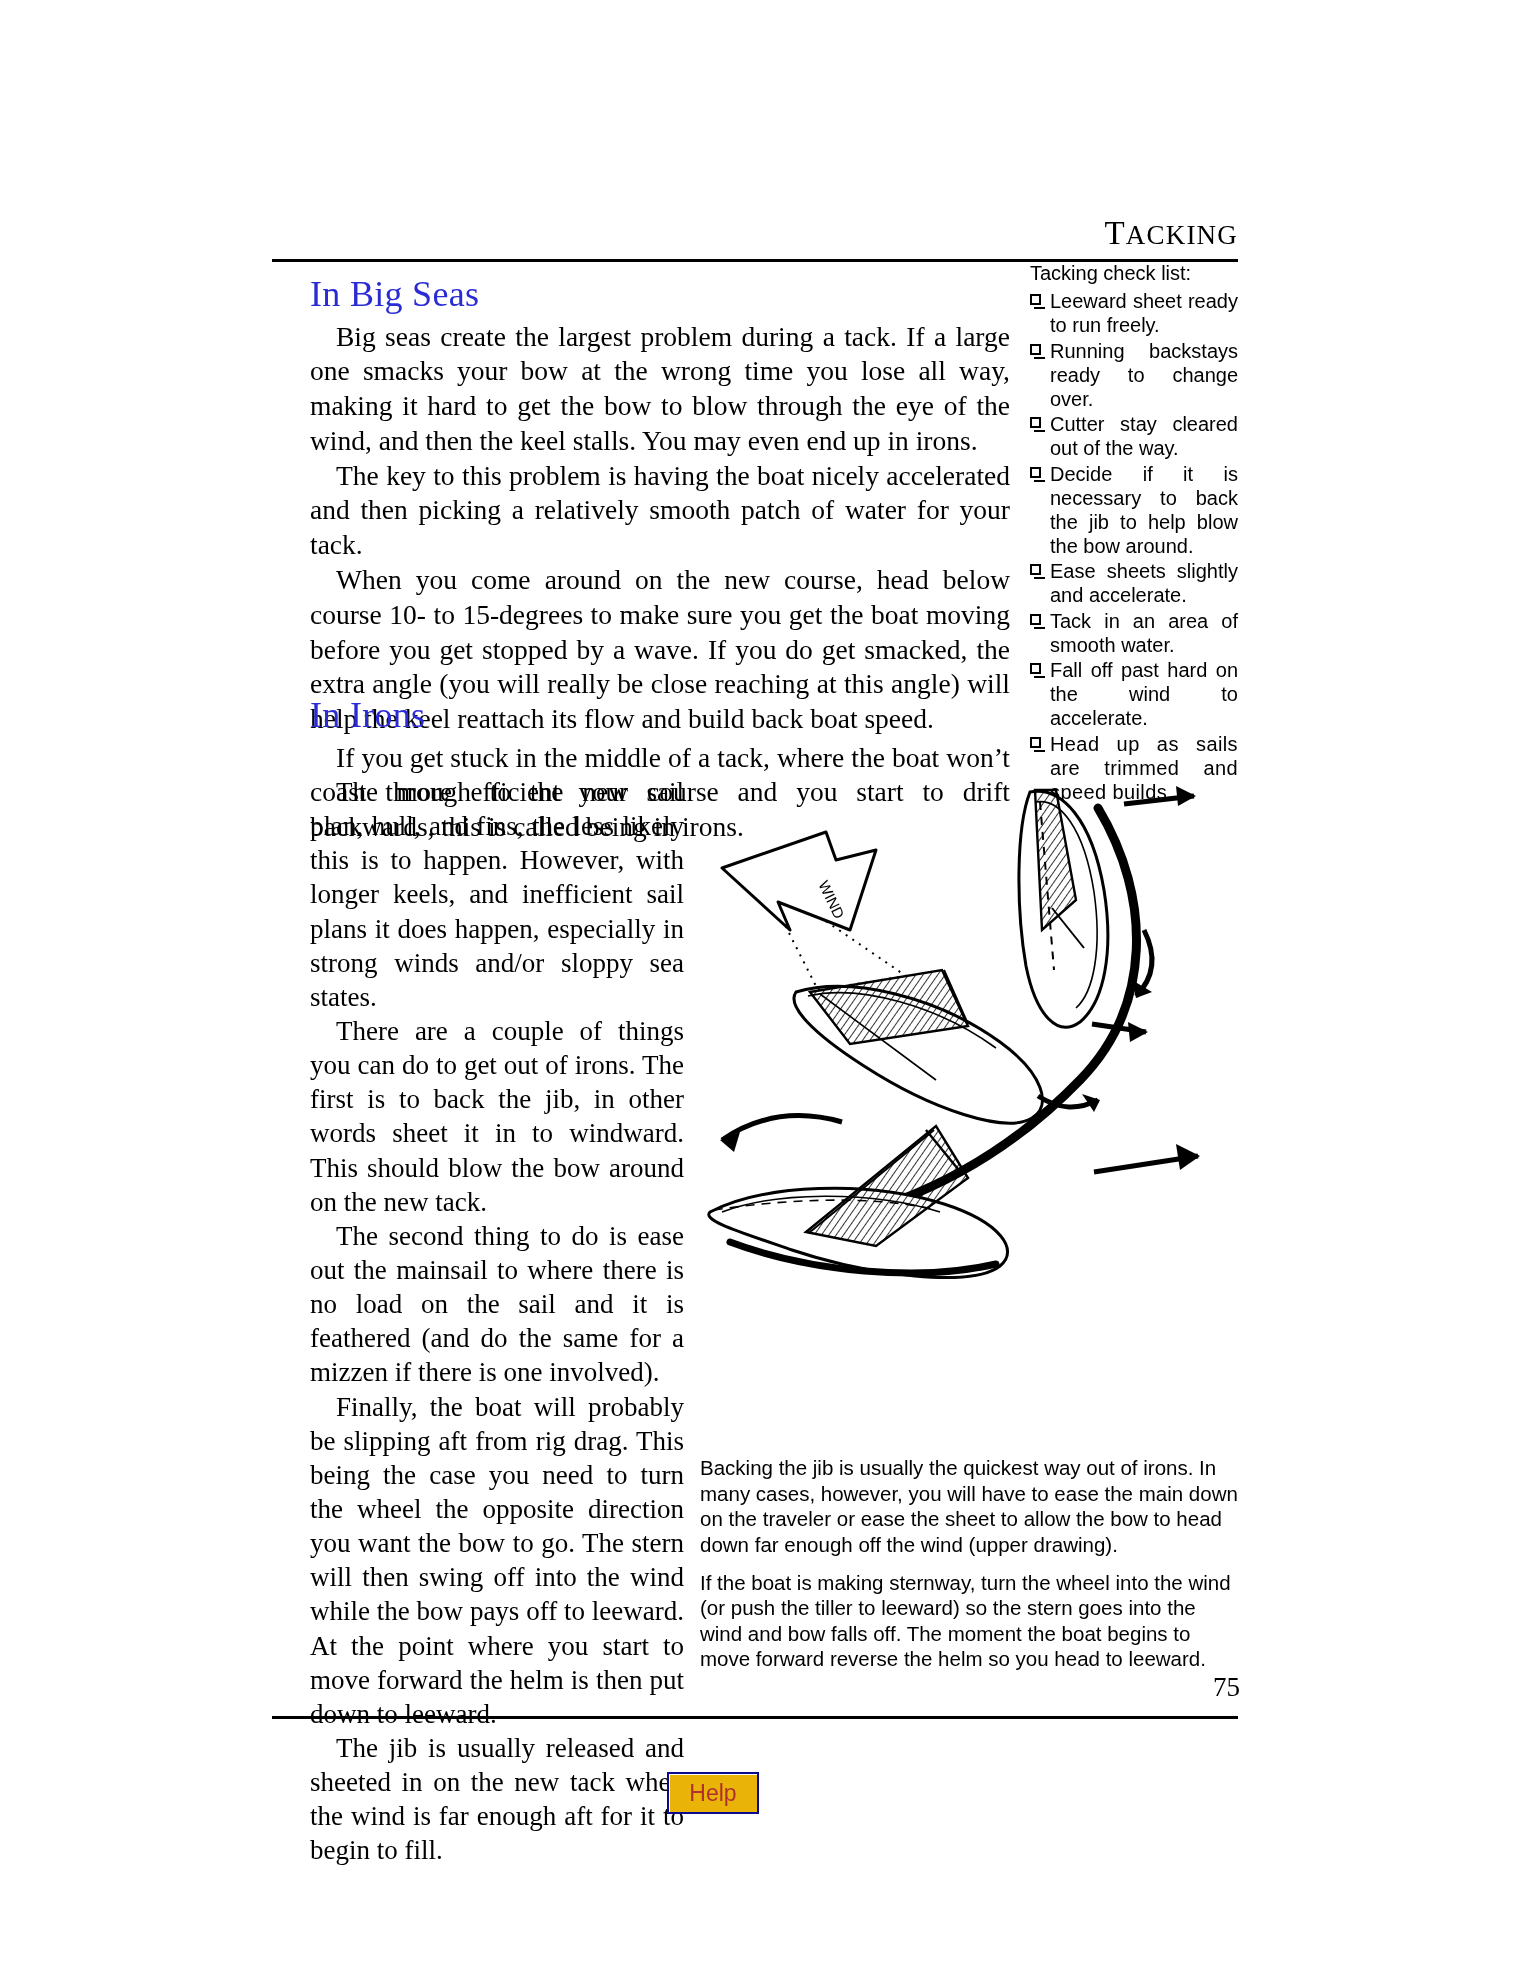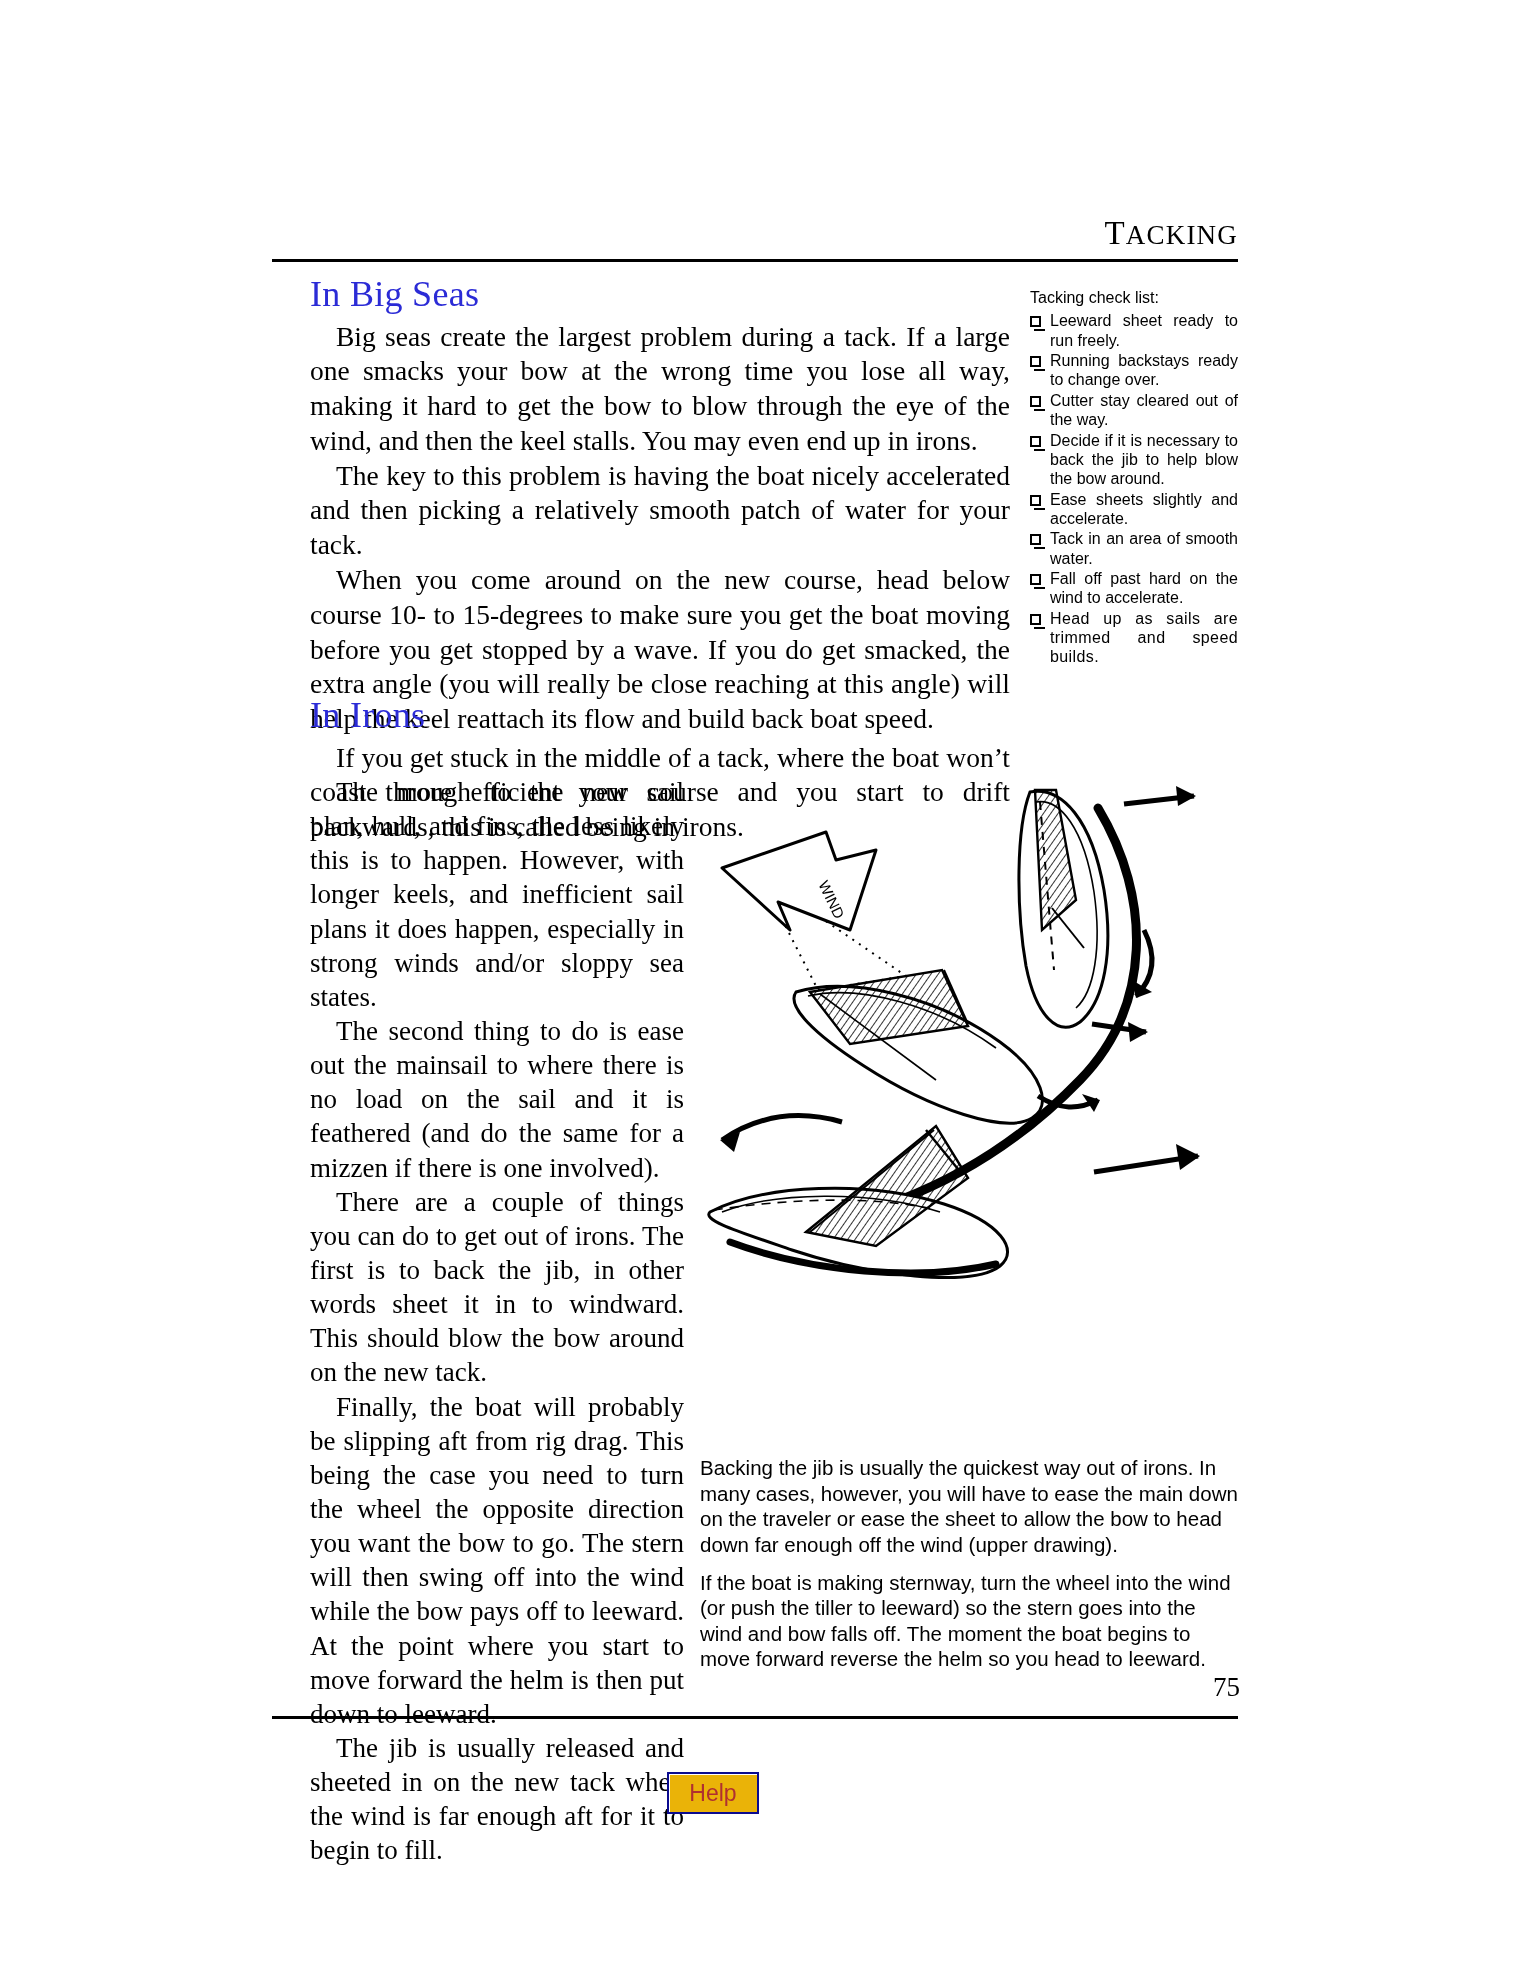--- a/index.html
+++ b/index.html
@@ -89,24 +89,24 @@
   }
   .para {
     margin: 0;
     text-indent: 26px;
   }
 
   
   #checklist {
     position: absolute;
     left: 1030px;
-    top: 288px;
+    top: 261px;
     width: 208px;
     font-family: "Liberation Sans", sans-serif;
-    font-size: 16px;
+    font-size: 20px;
     line-height: 1.21;
   }
   #checklist .cl-title {
     margin-bottom: 4px;
   }
   #checklist ul {
     list-style: none;
     margin: 0;
     padding: 0;
   }
@@ -217,22 +217,22 @@
     <p class="para">When you come around on the new course, head below course 10- to 15-degrees to make sure you get the boat moving before you get stopped by a wave. If you do get smacked, the extra angle (you will really be close reaching at this angle) will help the keel reattach its flow and build back boat speed.</p>
   </div>
 
   <div id="col-mid">
     <h2 class="sect-head">In Irons</h2>
     <p class="para">If you get stuck in the middle of a tack, where the boat won’t coast through to the new course and you start to drift backwards, this is called being in irons.</p>
   </div>
 
   <div id="col-narrow">
     <p class="para">The more efficient your sail plan, hull, and fins, the less likely this is to happen. However, with longer keels, and inefficient sail plans it does happen, especially in strong winds and/or sloppy sea states.</p>
+    <p class="para">There are a couple of things you can do to get out of irons. The first is to back the jib, in other words sheet it in to windward. This should blow the bow around on the new tack.</p>
     <p class="para">The second thing to do is ease out the mainsail to where there is no load on the sail and it is feathered (and do the same for a mizzen if there is one involved).</p>
-    <p class="para">There are a couple of things you can do to get out of irons. The first is to back the jib, in other words sheet it in to windward. This should blow the bow around on the new tack.</p>
     <p class="para">Finally, the boat will probably be slipping aft from rig drag. This being the case you need to turn the wheel the opposite direction you want the bow to go. The stern will then swing off into the wind while the bow pays off to leeward. At the point where you start to move forward the helm is then put down to leeward.</p>
     <p class="para">The jib is usually released and sheeted in on the new tack when the wind is far enough aft for it to begin to fill.</p>
   </div>
 
   <div id="checklist">
     <div class="cl-title">Tacking check list:</div>
     <ul>
       <li><span class="cl-box"></span><span class="cl-text">Leeward sheet ready to run freely.</span></li>
       <li><span class="cl-box"></span><span class="cl-text">Running backstays ready to change over.</span></li>
       <li><span class="cl-box"></span><span class="cl-text">Cutter stay cleared out of the way.</span></li>

